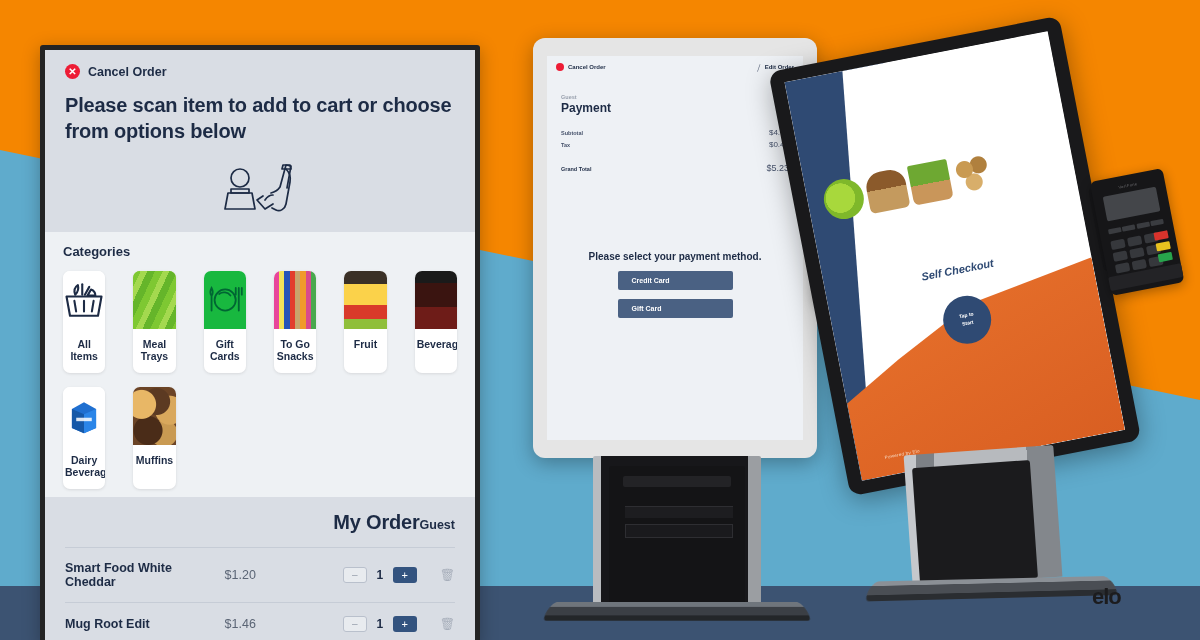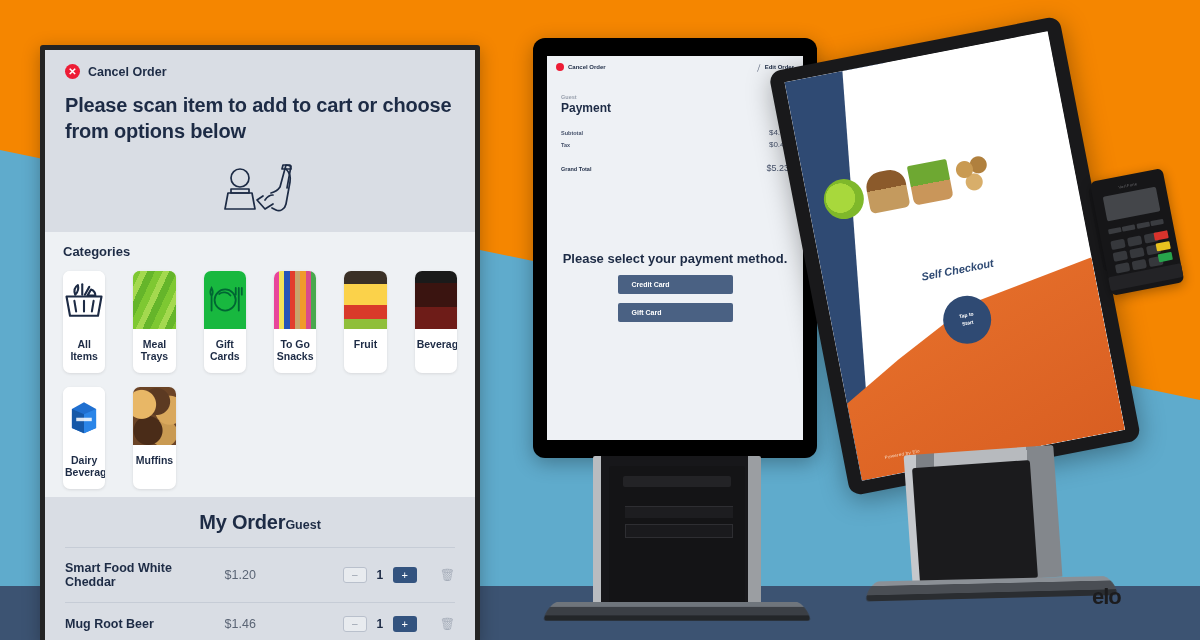--- a/index.html
+++ b/index.html
@@ -95,21 +95,21 @@
                 radial-gradient(circle at 55% 25%, #5c3a22 0 13px, transparent 14px),
                 radial-gradient(circle at 85% 40%, #d9a85c 0 14px, transparent 15px),
                 radial-gradient(circle at 35% 75%, #4a2c18 0 14px, transparent 15px),
                 radial-gradient(circle at 72% 80%, #c99a52 0 13px, transparent 14px),
                 #6b4426; }
 
   .order-section {
     position: absolute; left: 0; right: 0; bottom: 0;
     background: #d9dde4; padding: 14px 20px 0 20px;
   }
-  .order-head { display: flex; align-items: baseline; justify-content: center; padding-bottom: 13px; }
+  .order-head { display: flex; align-items: baseline; justify-content: flex-end; padding-bottom: 13px; }
   .order-title { font-size: 20px; font-weight: bold; color: #1d2b45; letter-spacing: -0.2px; }
   .order-guest { font-size: 12.5px; font-weight: bold; color: #1d2b45; }
   .order-row {
     display: flex; align-items: center; gap: 0;
     padding: 13px 0; border-top: 1px solid #c6ccd6;
   }
   .ord-name { font-size: 12.5px; font-weight: bold; color: #1d2b45; width: 162px; }
   .ord-price { font-size: 12.5px; color: #5b6575; width: 120px; }
   .ord-ctrls { display: flex; align-items: center; gap: 9px; margin-left: auto; }
   .qty-minus {
@@ -122,21 +122,21 @@
     width: 24px; height: 16px; border-radius: 3px; background: #33537f;
     display:flex; align-items:center; justify-content:center;
     color:#fff; font-size:11px; line-height:1;
   }
   .trash-ic { color:#a7aeba; font-size:12px; margin-left: 14px; }
 
   
   #mid-kiosk { position: absolute; left: 505px; top: 38px; width: 350px; height: 602px; }
   .mid-bezel {
     position: absolute; left: 28px; top: 0; width: 284px; height: 420px;
-    background: #000000; border-radius: 12px;
+    background: #e5e5e5; border-radius: 12px;
     box-shadow: 0 5px 20px rgba(0,0,0,.3);
     padding: 18px 14px;
   }
   .mid-screen { width: 100%; height: 100%; background: #eef1f5; position: relative; overflow: hidden; }
   .mid-top { display:flex; justify-content: space-between; align-items:center; padding: 7px 9px; }
   .mid-cancel { display:flex; align-items:center; gap:4px; }
   .mid-cancel-dot { width:8px; height:8px; border-radius:50%; background:#ed1c35; }
   .mid-txt-xs { font-size:6px; font-weight:bold; color:#1d2b45; }
   .mid-edit { display:flex; align-items:center; gap:4px; }
   .mid-pencil { font-size:6px; color:#46526b; transform: rotate(-8deg); }
@@ -146,21 +146,21 @@
   .mid-lines { margin-top: 13px; }
   .mid-line { display:flex; justify-content:space-between; align-items:baseline; margin-bottom:3px; }
   .mid-lbl { font-size:5.5px; font-weight:bold; color:#46526b; }
   .mid-amt { font-size:8px; color:#46526b; }
   .mid-total { display:flex; justify-content:space-between; align-items:baseline; margin-top:14px; }
   .mid-total-lbl { font-size:5.5px; font-weight:bold; color:#1d2b45; }
   .mid-total-amt { font-size:9px; color:#46526b; }
   .mid-paysel {
     position:absolute; left:0; right:0; top:195px; text-align:center;
   }
-  .mid-prompt { font-size:13px; font-weight:bold; color:#1d2b45; }
+  .mid-prompt { font-size:10px; font-weight:bold; color:#1d2b45; }
   .mid-btn {
     width: 115px; margin: 9px auto 0 auto; background:#4a6183; border-radius:2px;
     padding: 6px 0 6px 14px; text-align:left;
     font-size:7px; font-weight:bold; color:#fff;
   }
   .mid-neck {
     position:absolute; left:88px; top:418px; width:168px; height:150px;
     background: linear-gradient(90deg,#b9bcc0 0 5%, #17171a 5% 92%, #9b9ea2 92% 100%);
     border-radius: 2px 2px 0 0;
   }
@@ -368,21 +368,21 @@
             <span class="ord-name">Smart Food White Cheddar</span>
             <span class="ord-price">$1.20</span>
             <span class="ord-ctrls">
               <span class="qty-minus">–</span>
               <span class="qty-val">1</span>
               <span class="qty-plus">+</span>
               <span class="trash-ic">🗑</span>
             </span>
           </div>
           <div class="order-row">
-            <span class="ord-name">Mug Root Beer</span>
+            <span class="ord-name">Mug Root Edit</span>
             <span class="ord-price">$1.46</span>
             <span class="ord-ctrls">
               <span class="qty-minus">–</span>
               <span class="qty-val">1</span>
               <span class="qty-plus">+</span>
               <span class="trash-ic">🗑</span>
             </span>
           </div>
         </div>
     </div>

